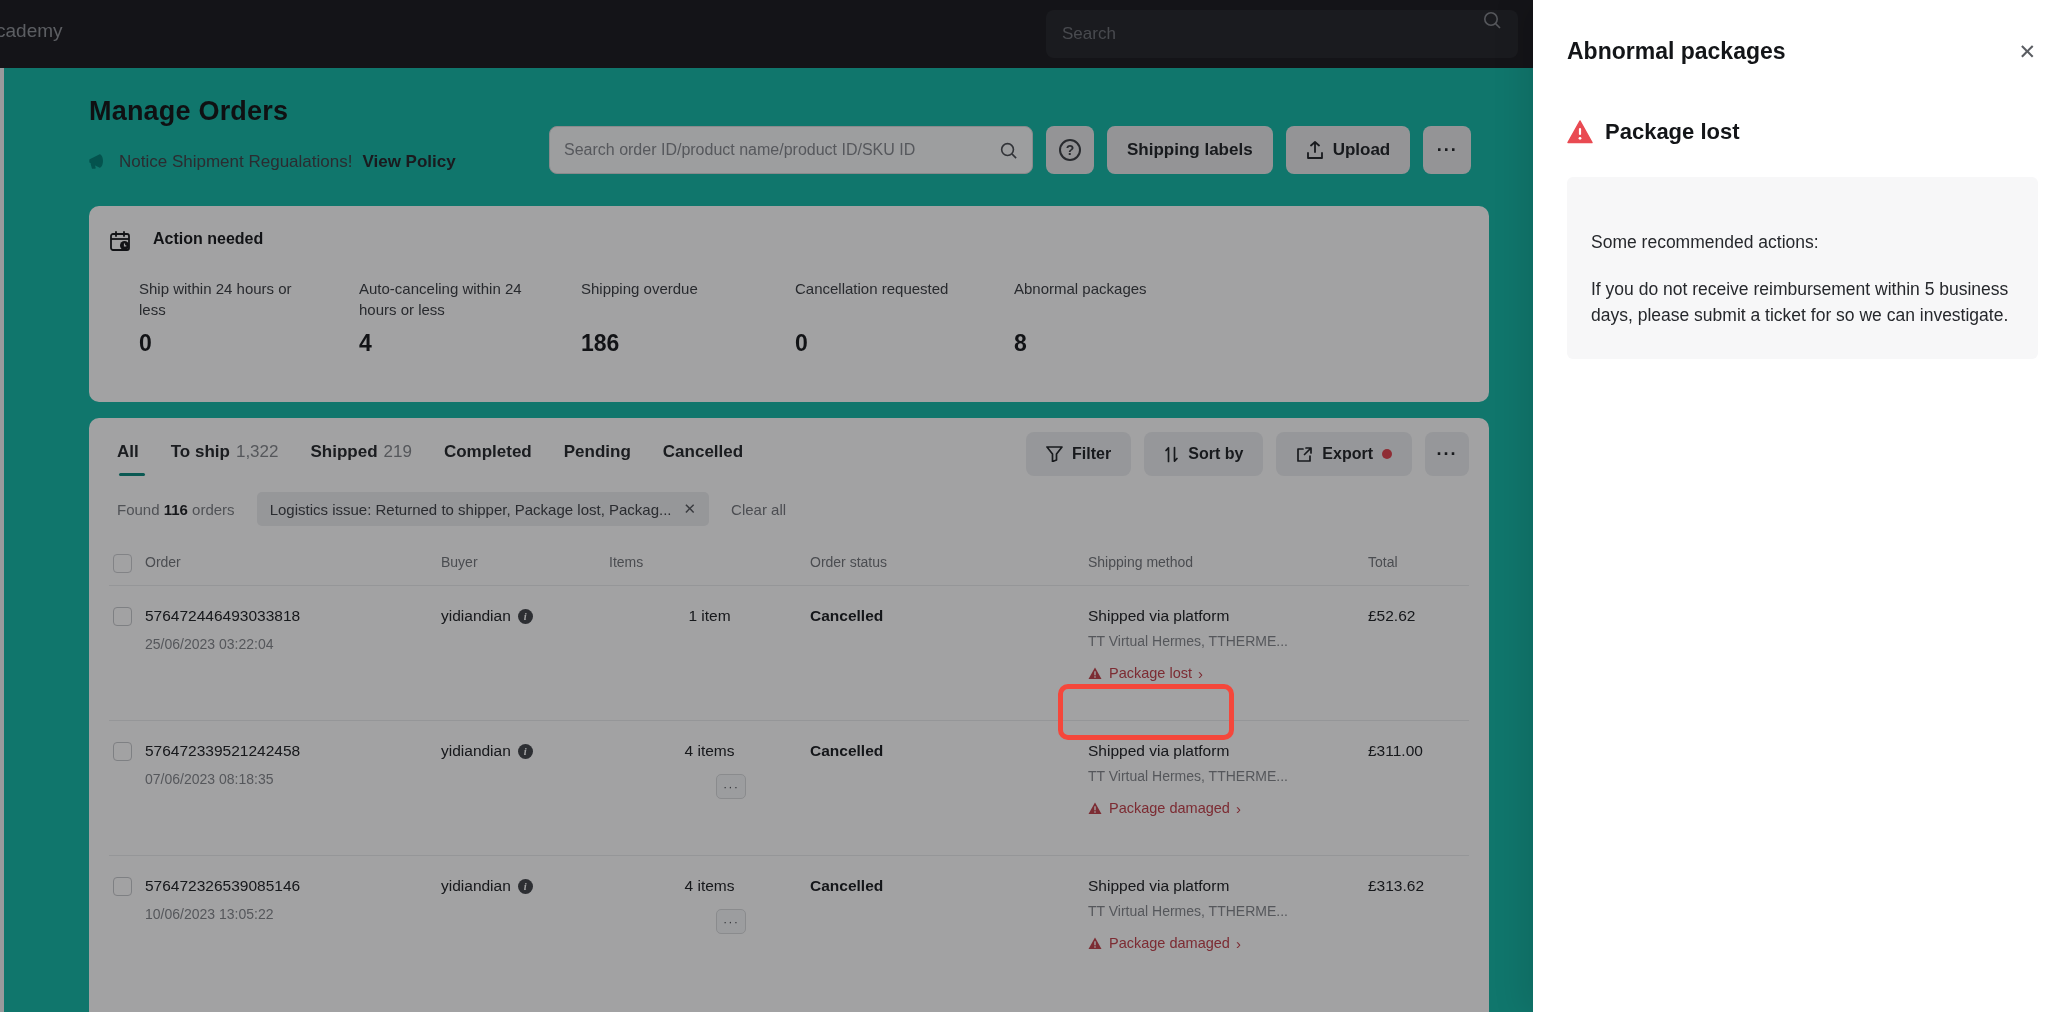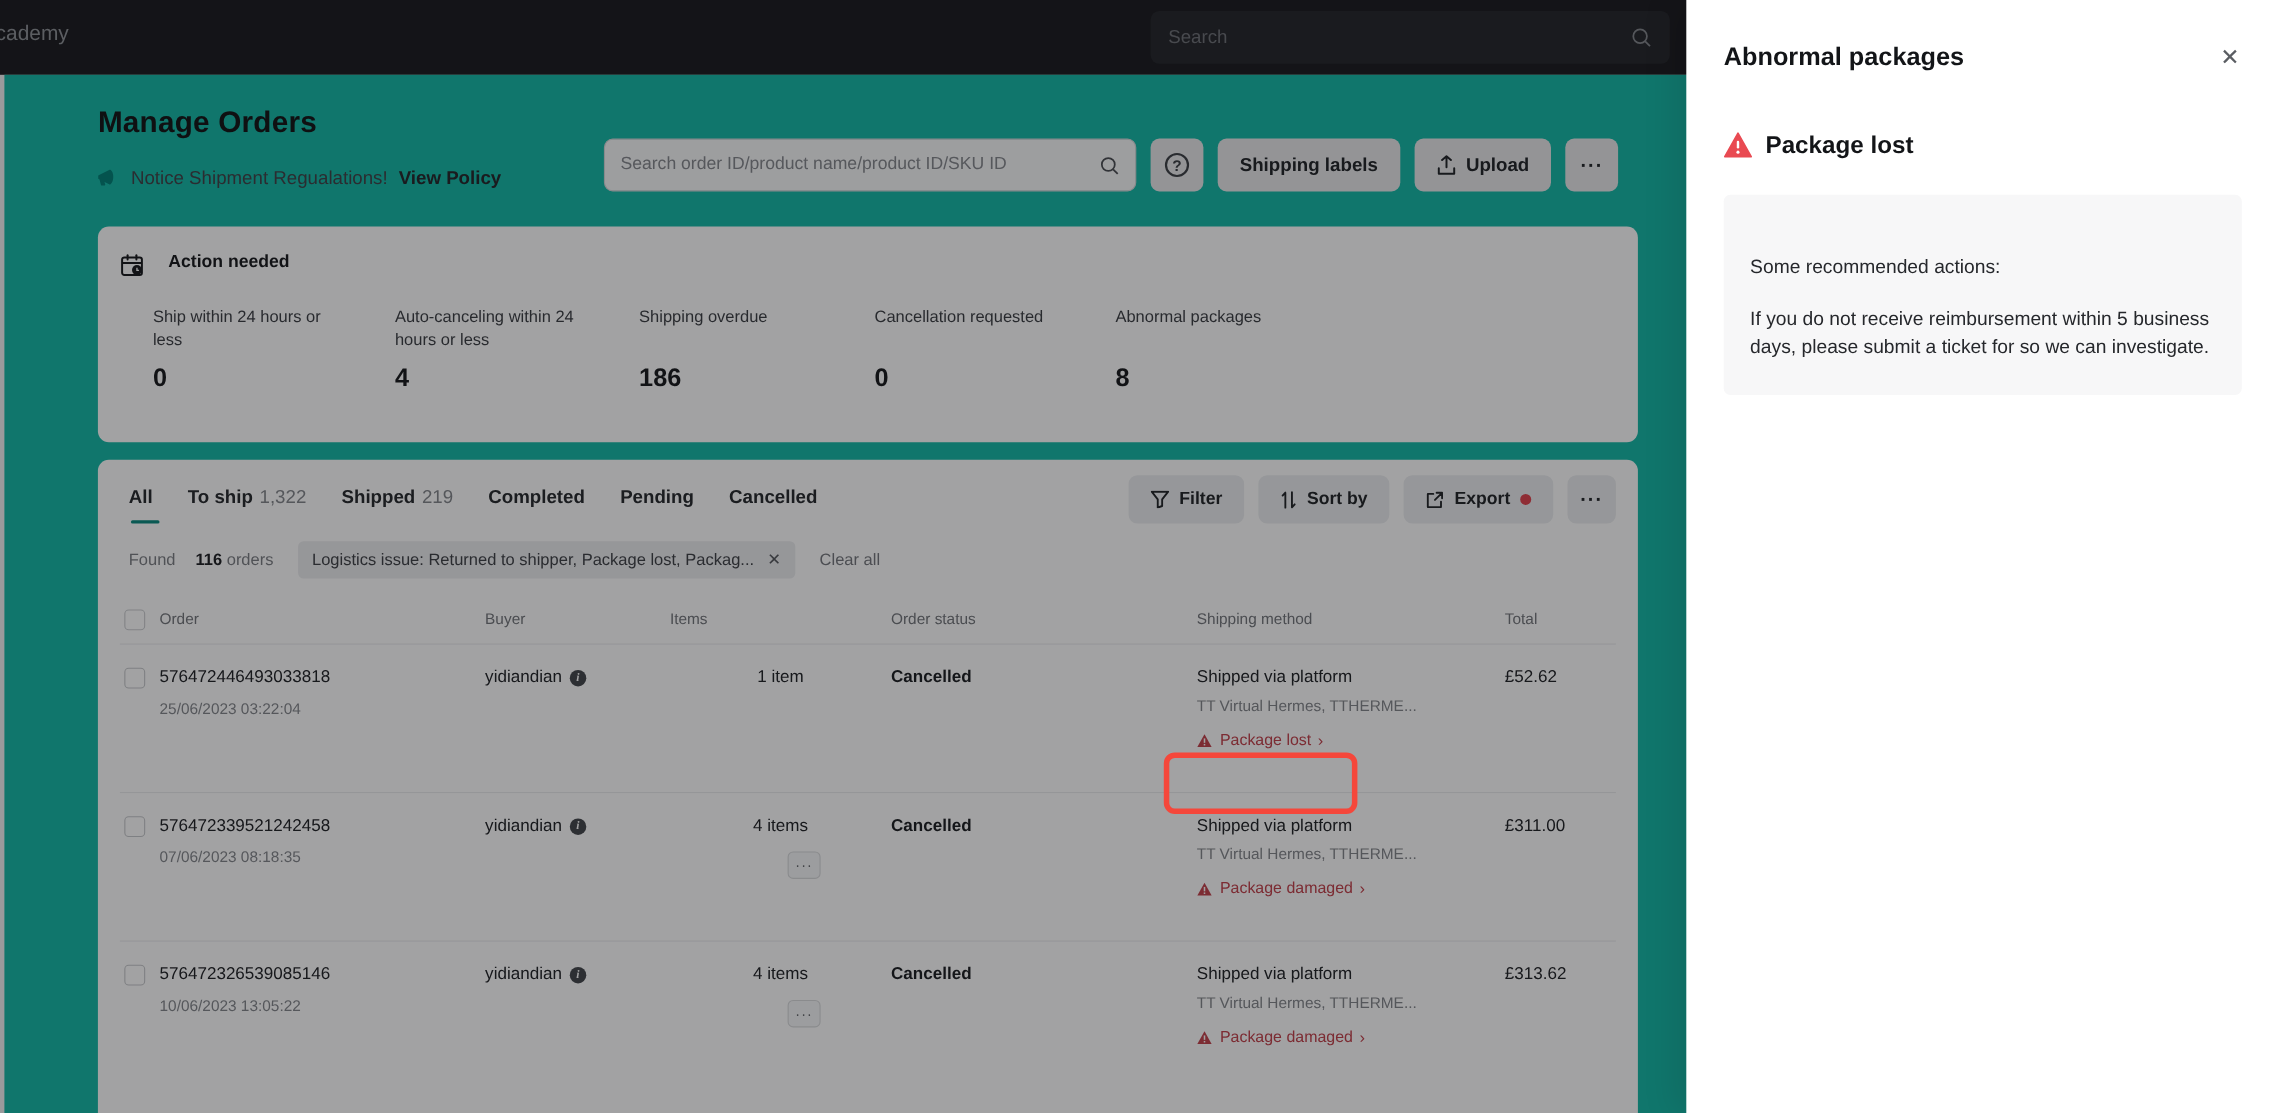--- a/index.html
+++ b/index.html
@@ -2,21 +2,21 @@
 <html><head>
 <meta charset="utf-8">
 <style>
   * { margin:0; padding:0; box-sizing:border-box; }
   html,body { width:2072px; height:1012px; overflow:hidden; }
   body { font-family:"Liberation Sans","DejaVu Sans",sans-serif; background:#f1f2f4; position:relative; color:#1c1e21; }
 
   
   .topbar { position:absolute; top:0; left:0; width:1776px; height:68px; background:#1a1b1f; z-index:1; }
   .brand-partial { position:absolute; left:-4px; top:20px; font-size:19px; color:#8e9197; }
-  .topbar-search { position:absolute; left:1046px; top:10px; width:472px; height:48px; background:#25262b; border-radius:8px; display:flex; align-items:center; padding:0 16px; }
+  .topbar-search { position:absolute; left:1046px; top:10px; width:472px; height:48px; background:#25262b; border-radius:8px; display:flex; padding:0 16px; }
   .topbar-search input { flex:1; background:transparent; border:none; outline:none; font-size:17px; color:#c9cbd0; font-family:inherit; }
   .topbar-search input::placeholder { color:#6e7177; }
   .icon-svg { display:inline-block; vertical-align:middle; }
 
   
   .content { position:absolute; top:68px; left:4px; width:2072px; bottom:0; background:#14b8a6; z-index:1;padding-left:12px; }
   .page-title { position:absolute; left:85px; top:28px; font-size:27px; font-weight:700; color:#121416; letter-spacing:.2px; }
   .notice-row { position:absolute; left:85px; top:84px; display:flex; align-items:center; gap:10px; font-size:17px; color:#3f4247; }
   .notice-link { font-weight:700; color:#24262a; cursor:pointer; }
 
@@ -40,21 +40,21 @@
   
   .orders-card { left:85px; top:350px; width:1400px; height:662px; padding:0 20px; overflow:hidden; }
   .tabs-row { display:flex; align-items:center; gap:32px; padding:24px 0 0 8px; }
   .tab { font-size:17px; font-weight:700; color:#26292d; cursor:pointer; position:relative; padding-bottom:14px; }
   .tab .count { color:#84878c; font-weight:400; margin-left:6px; }
   .tab.active::after { content:""; position:absolute; left:2px; bottom:0; width:26px; height:3px; background:#0a8a7e; border-radius:2px; }
   .table-toolbar { position:absolute; right:20px; top:14px; display:flex; gap:13px; }
   .btn.sm { height:44px; font-size:16px; background:#eceef0; }
   .export-dot { width:10px; height:10px; border-radius:50%; background:#e0434e; }
   .found-row { display:flex; align-items:center; gap:14px; margin-top:16px; padding-left:8px; font-size:15px; color:#7b7e83; }
-  .found-strong { color:#1d1f23; font-weight:700;margin-left:14px; }
+  .found-strong { color:#1d1f23; font-weight:700; }
   .chip { background:#ecedef; border-radius:5px; height:34px; display:flex; align-items:center; gap:12px; padding:0 13px; font-size:15px; color:#3e4146; margin-left:8px; }
   .chip-x { color:#55585d; cursor:pointer; font-size:15px; }
   .clear-all { color:#74777c; margin-left:8px; cursor:pointer; }
 
   .grid-cols { display:grid; grid-template-columns:36px 296px 168px 201px 278px 280px 1fr; align-items:start; }
   .thead { margin-top:18px; padding:10px 0 12px 0; font-size:14px; color:#73767b; }
   .checkbox { width:19px; height:19px; border:1.5px solid #c6c8cb; border-radius:4px; background:#fff; margin-left:4px; display:inline-block; cursor:pointer; }
   .trow { padding:21px 0; border-top:1px solid #ebecee; min-height:135px; }
   .oid { font-size:15.5px; color:#202226; }
   .odate { font-size:14px; color:#84878c; margin-top:11px; }

